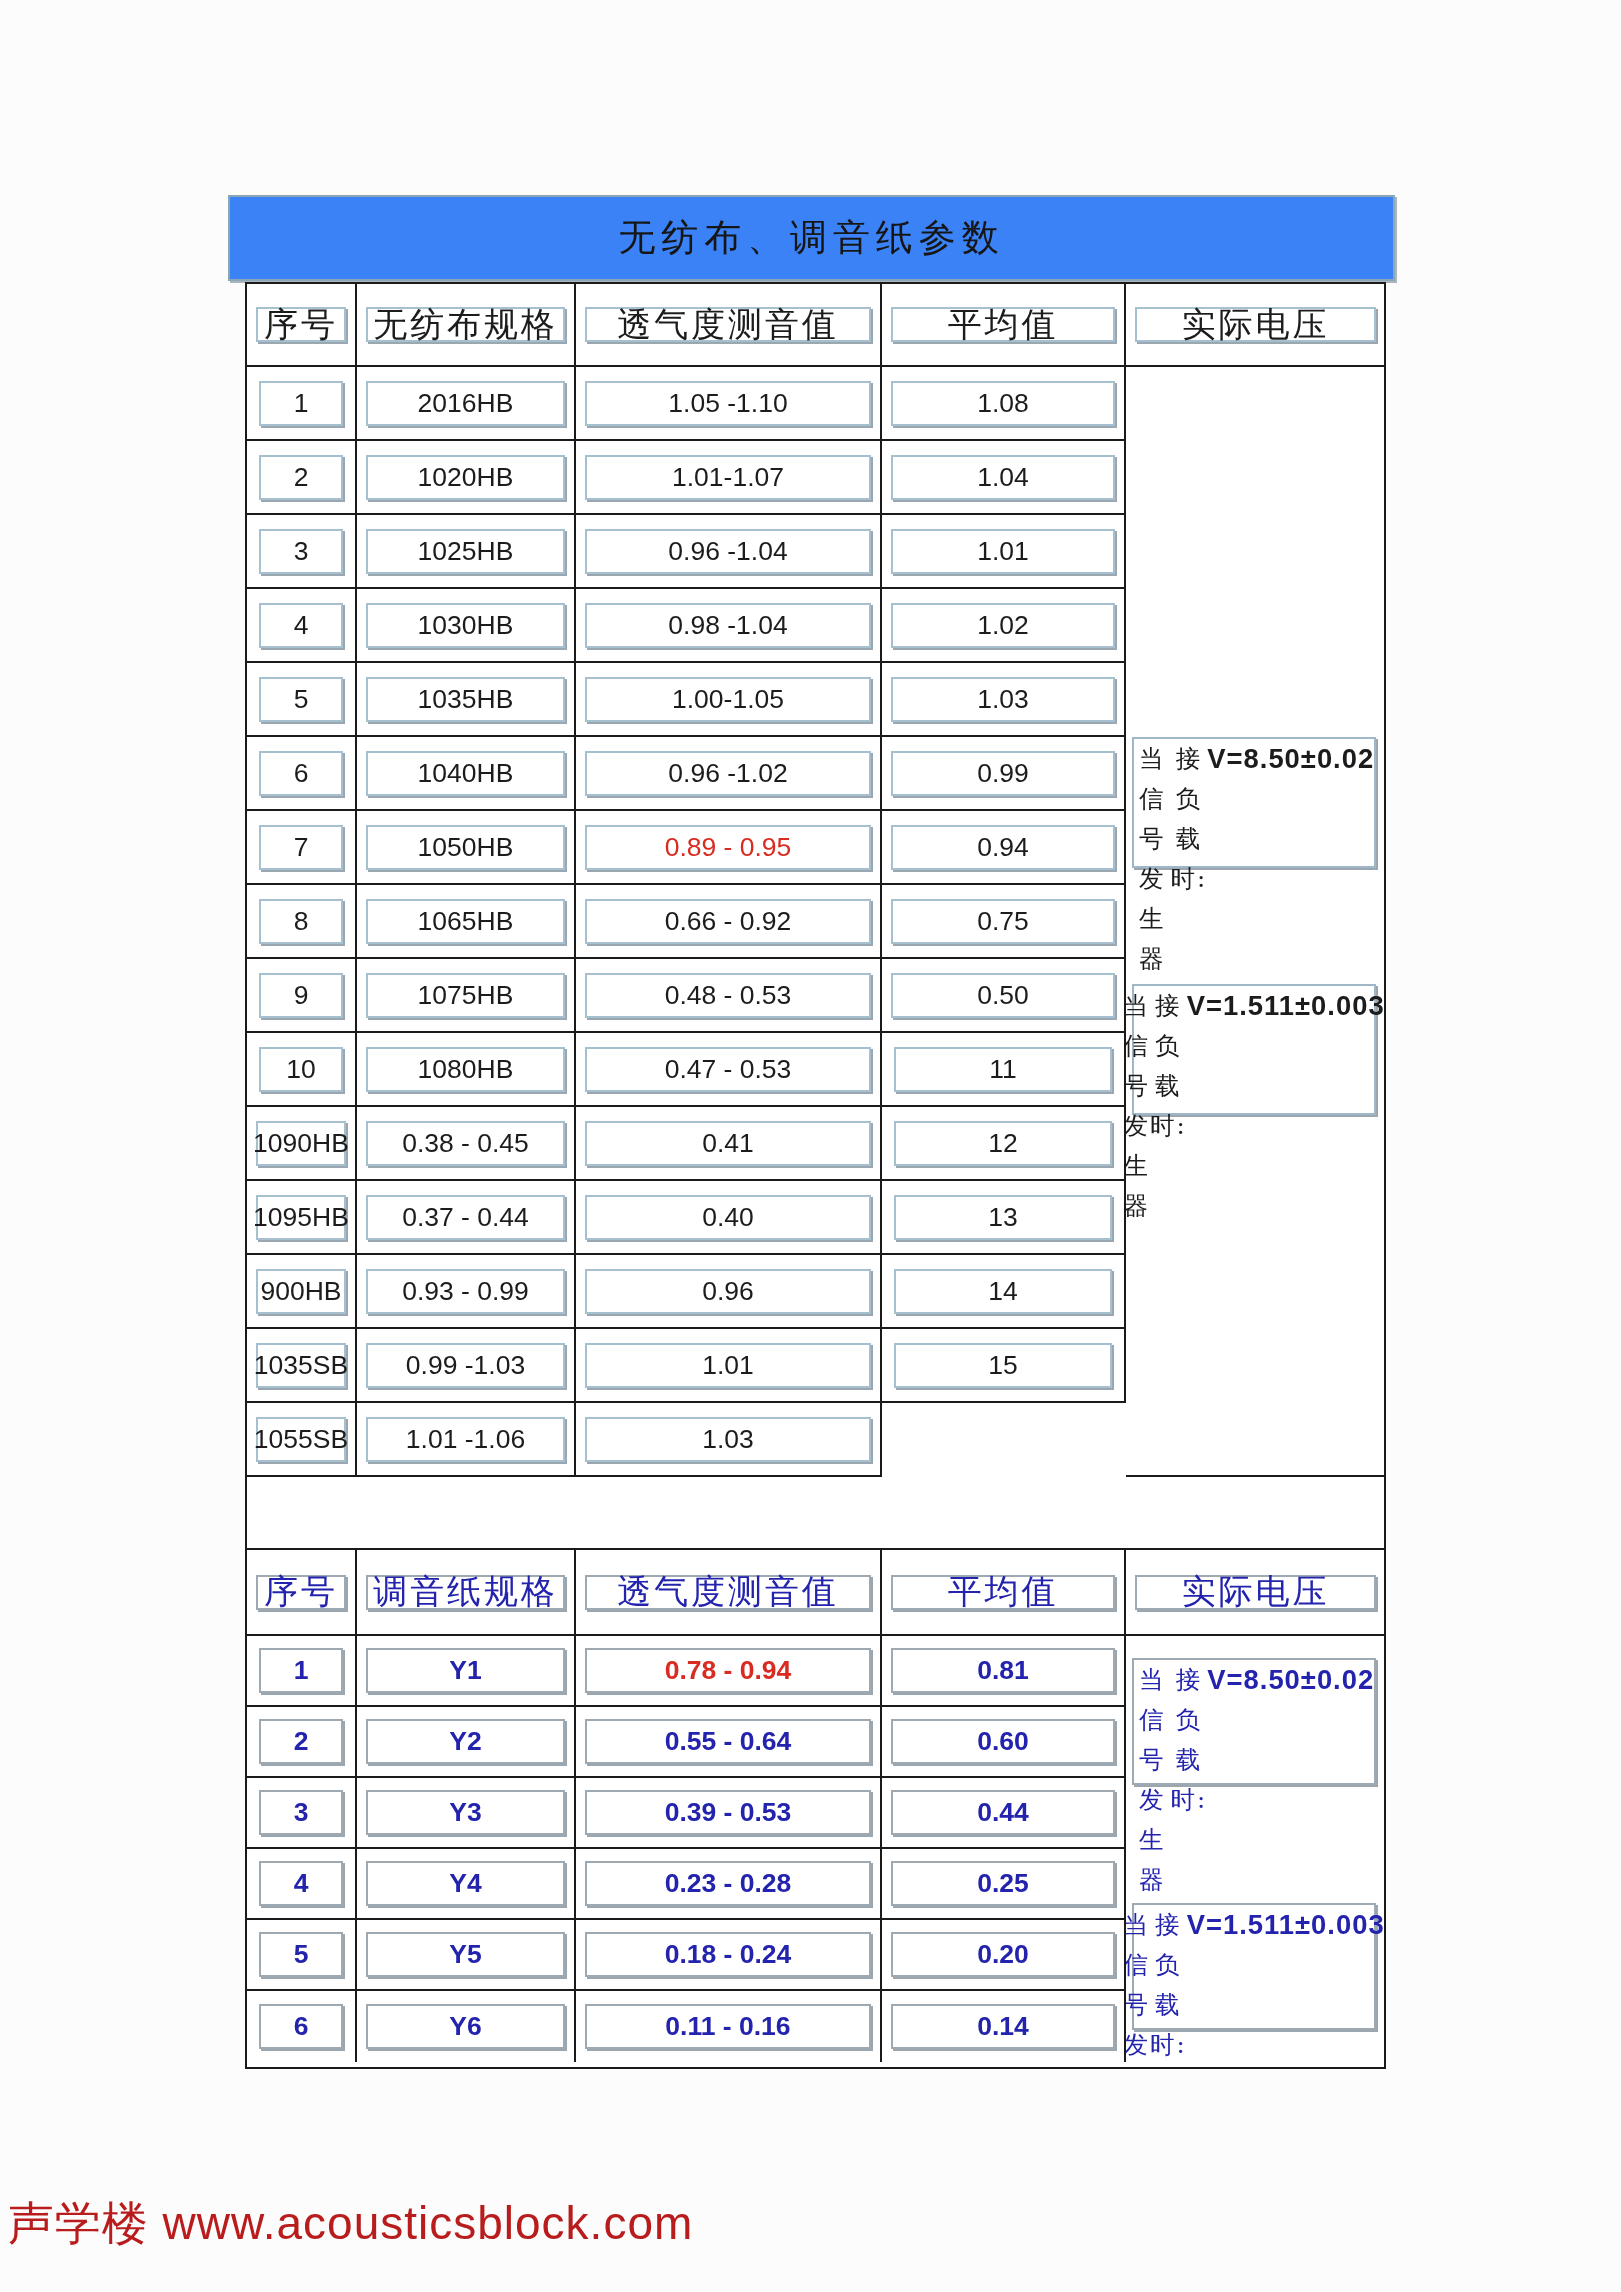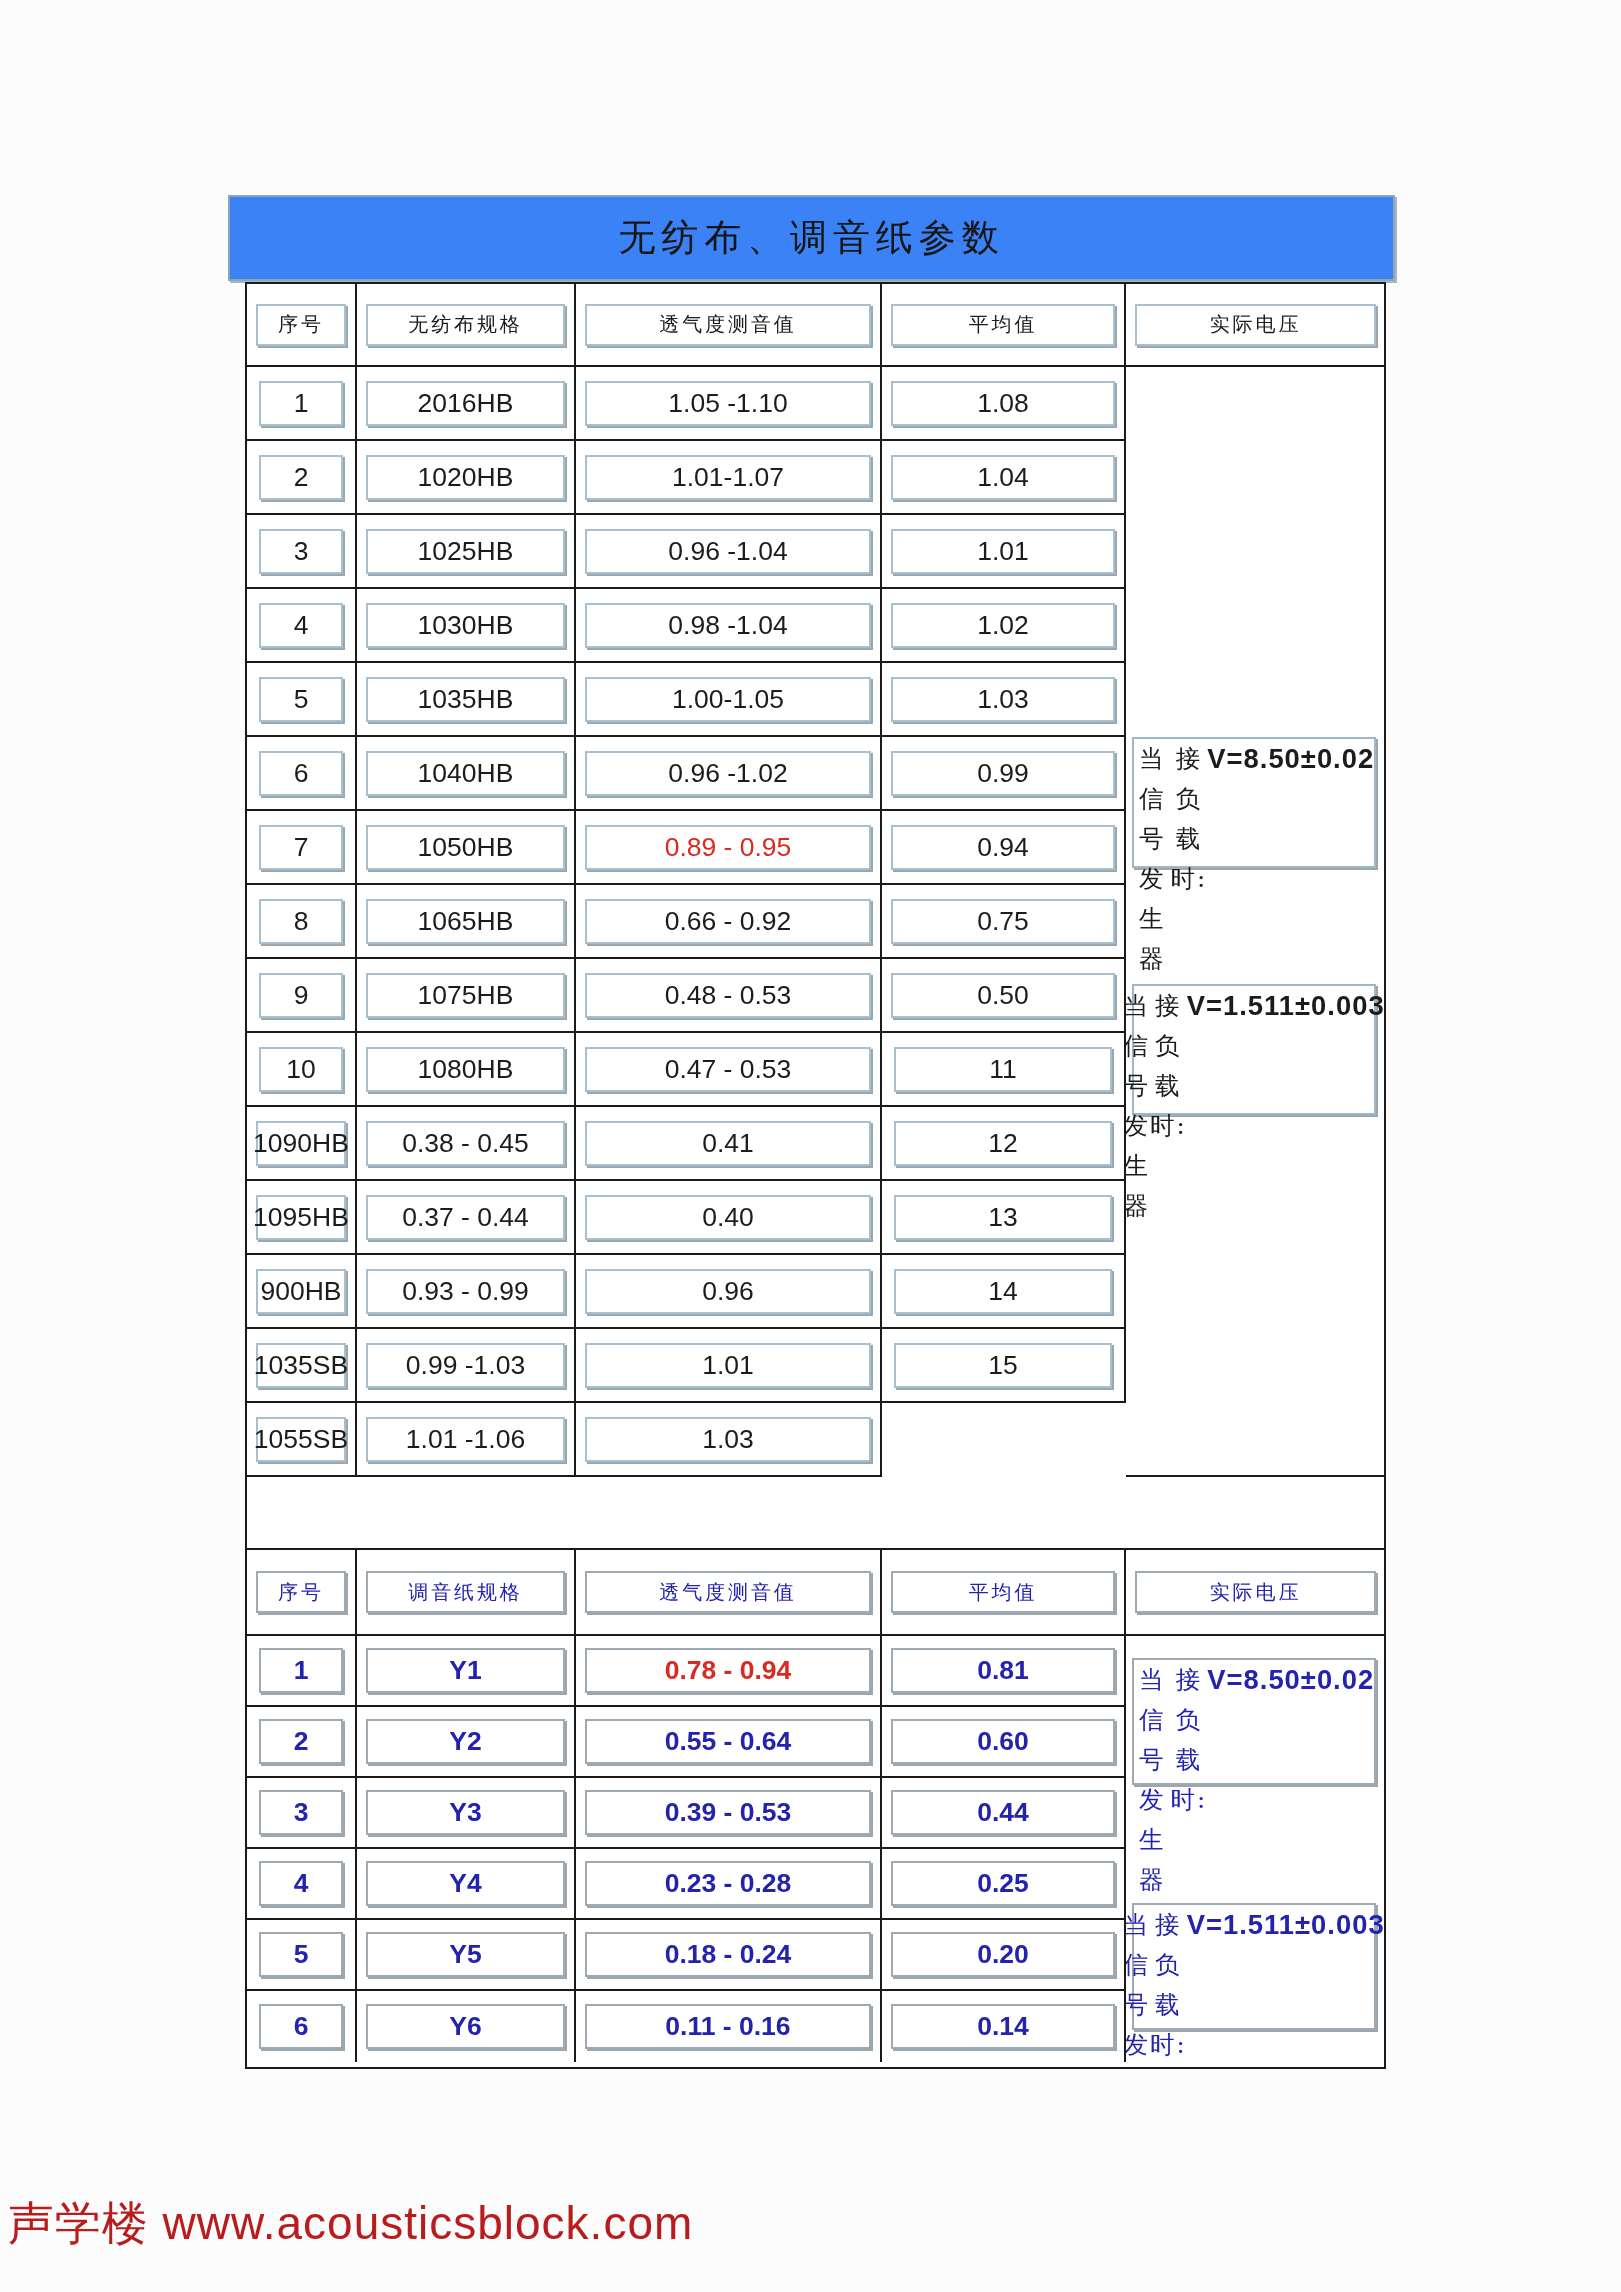--- a/index.html
+++ b/index.html
@@ -56,21 +56,21 @@
     width: calc(100% - 17.6px);
     height: 45px;
     background: #ffffff;
     border: 2px solid #a6c0d0;
     box-shadow: 2px 2px 0 #9aa7b0;
     display: flex; align-items: center; justify-content: center;
     font-size: 26.5px;
     white-space: pre;
   }
   .c1 .ibox { width: calc(100% - 23.5px); }
-  .hbox { height: 42px; font-size: 20px; letter-spacing: 2.9px; }
+  .hbox { height: 35px; font-size: 34px; letter-spacing: 2.9px; }
 
   .merged { position: relative; display: block; }
   .vbox {
     position: absolute; left: 5.9px; right: 8.8px; height: 131px;
     background: #ffffff;
     border: 2px solid #9fb7c6;
     box-shadow: 2px 2px 0 #9aa7b0;
     display: flex; flex-direction: row; justify-content: center;
     text-align: center;
   }

